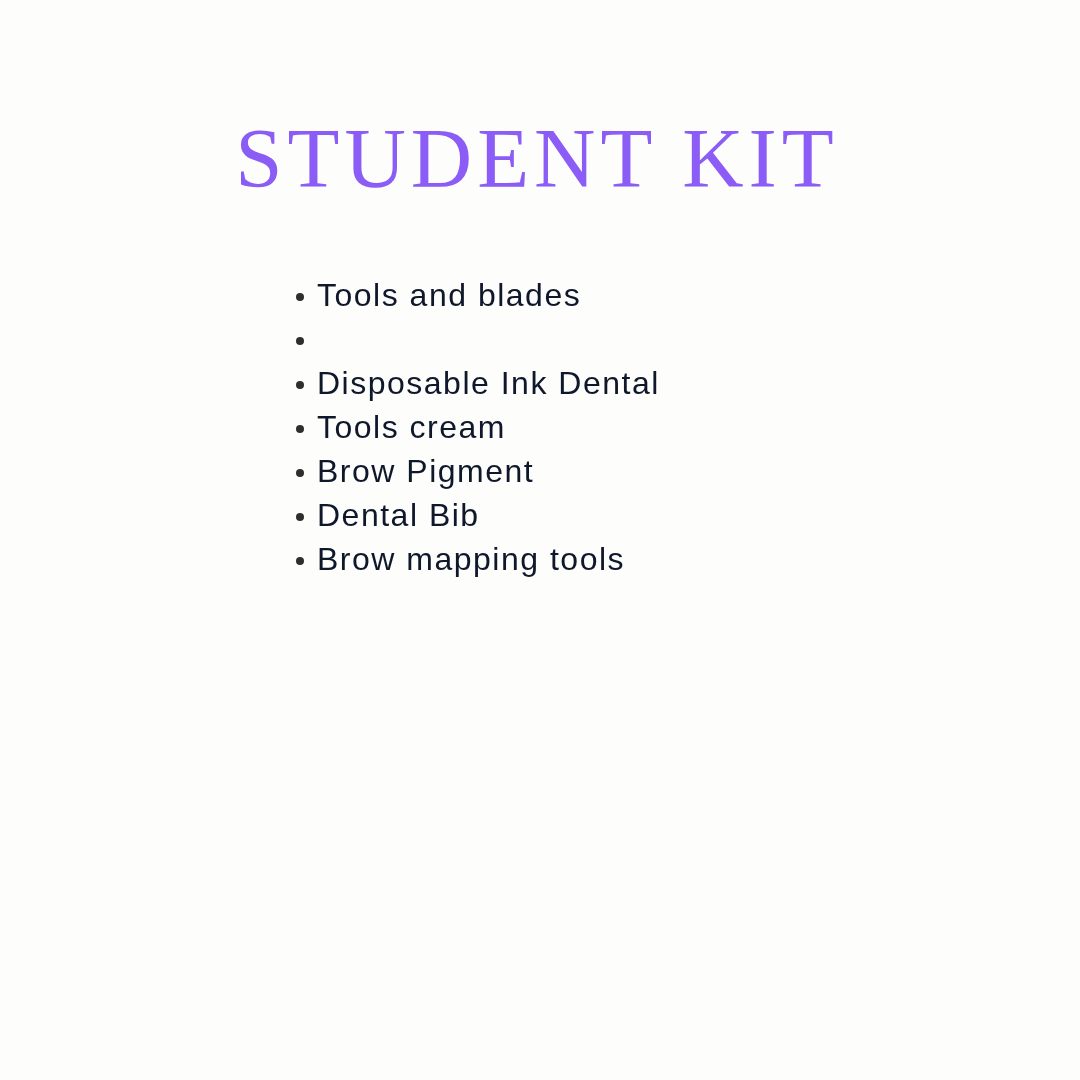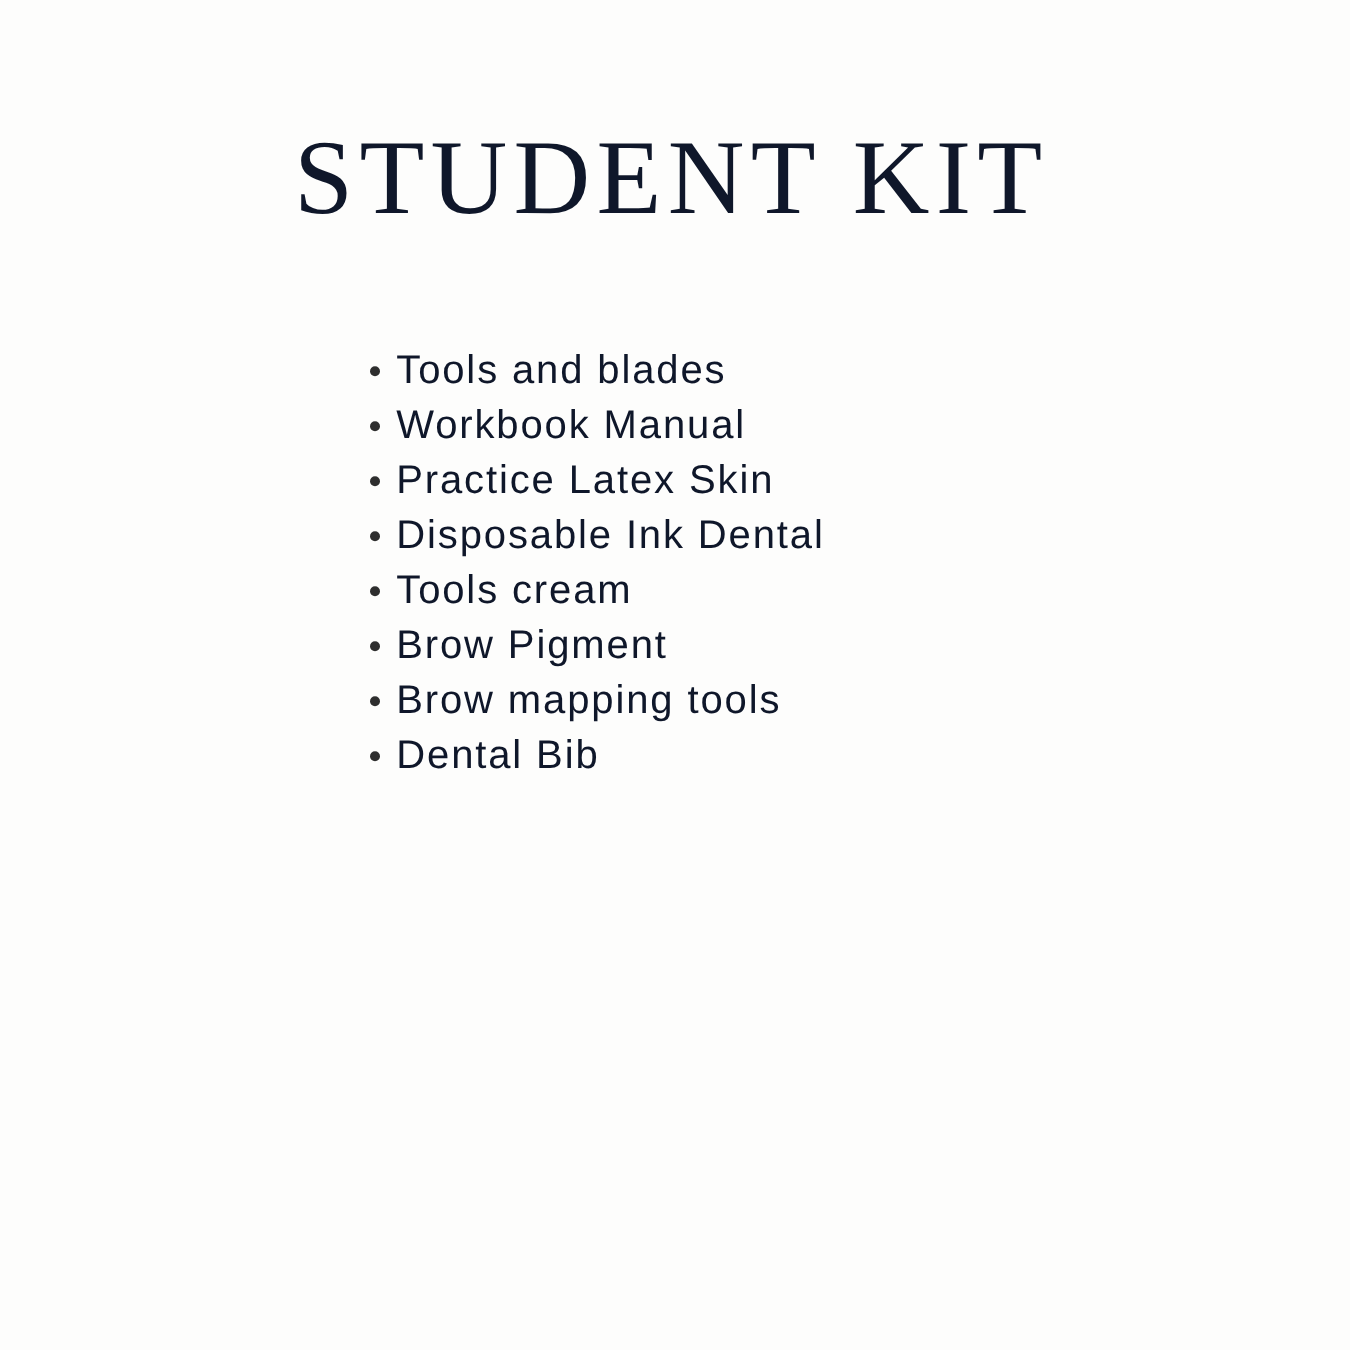--- a/index.html
+++ b/index.html
@@ -12,28 +12,28 @@
     height: 1080px;
     background: #FDFDFC;
     overflow: hidden;
     font-family: "Liberation Sans", sans-serif;
   }
   .page-title {
     position: absolute;
     top: 100px;
     left: 0;
     right: 6px;
-    margin: 0;
+    margin: 16px;
     text-align: center;
     font-family: "Liberation Serif", serif;
     font-weight: 500;
     font-size: 85px;
     line-height: 1;
     letter-spacing: 5px;
-    color: #0f172a;
+    color: #8b5cf6;
   }
   .kit-list {
     position: absolute;
     top: 273px;
     left: 296px;
     margin: 0;
     padding: 0;
     list-style: none;
   }
   .kit-list li {
@@ -61,40 +61,35 @@
 <div class="canvas">
   <h1 class="page-title">STUDENT KIT</h1>
 
   <ul class="kit-list">
     <li>
       <span class="bullet"></span>
       <span>Tools and blades</span>
     </li>
     <li>
       <span class="bullet"></span>
-      <span>Workbook Manual</span>
-    </li>
-    <li>
-      <span class="bullet"></span>
-      <span>Practice Latex Skin</span>
     </li>
     <li>
       <span class="bullet"></span>
       <span>Disposable Ink Dental</span>
     </li>
     <li>
       <span class="bullet"></span>
       <span>Tools cream</span>
     </li>
     <li>
       <span class="bullet"></span>
       <span>Brow Pigment</span>
     </li>
     <li>
       <span class="bullet"></span>
-      <span>Brow mapping tools</span>
+      <span>Dental Bib</span>
     </li>
     <li>
       <span class="bullet"></span>
-      <span>Dental Bib</span>
+      <span>Brow mapping tools</span>
     </li>
   </ul>
 </div>
 
 </body></html>

